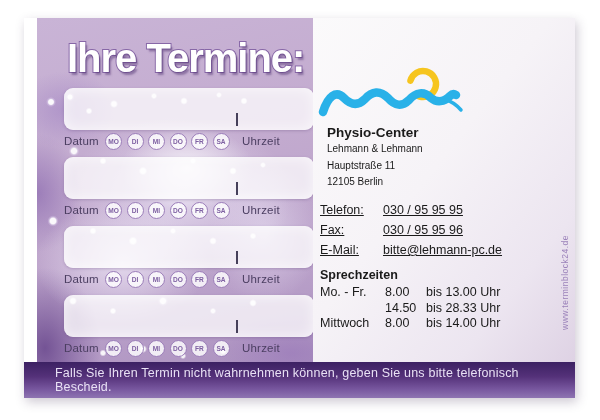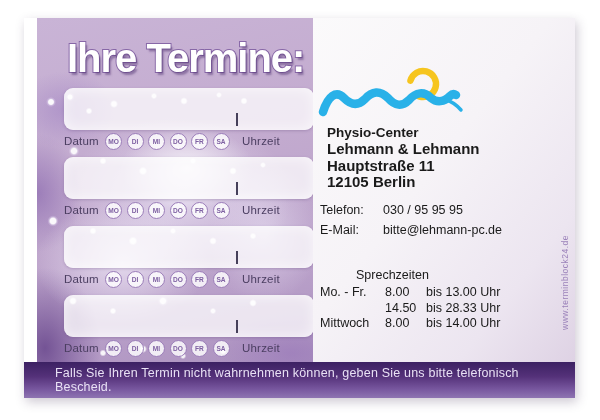--- a/index.html
+++ b/index.html
@@ -93,25 +93,25 @@
 
   
   .info-panel {
     position:absolute; left:289px; top:0; width:262px; height:344px;
     background:linear-gradient(128deg, #fbfafb 0%, #f6f3f7 45%, #ece5f0 78%, #ded2e4 100%);
     color:#1a1a1a;
   }
   .logo { position:absolute; left:5px; top:44px; }
   .name-block { position:absolute; left:14px; top:106px; }
   .practice-name { font-size:13.5px; font-weight:bold; line-height:17px; }
-  .addr-line { font-size:15px; line-height:16.5px;font-weight:bold; }
-  .contact-block { position:absolute; left:7px; top:182px; }
+  .addr-line { font-size:10px; line-height:16.5px; }
+  .contact-block { position:absolute; left:7px; top:182px;text-decoration:underline; }
   .contact-row { display:grid; grid-template-columns:63px auto; font-size:12.5px; line-height:20px; }
   .hours-block { position:absolute; left:7px; top:249px; }
-  .hours-heading { font-size:12.5px; font-weight:normal; line-height:16px; margin-bottom:2px;margin-left:36px; }
+  .hours-heading { font-size:12.5px; font-weight:bold; line-height:16px; margin-bottom:2px; }
   .hours-row { display:grid; grid-template-columns:65px 41px auto; font-size:12.5px; line-height:15.5px; }
   .watermark {
     position:absolute; right:5px; top:198px; height:132px;
     writing-mode:vertical-rl; transform:rotate(180deg);
     font-size:8.5px; color:#9b82ba; letter-spacing:.5px; text-align:center;
   }
 
   
   .bottom-bar {
     position:absolute; left:0; top:344px; width:551px; height:36px;
@@ -217,20 +217,24 @@
       <div class="addr-line">Hauptstraße 11</div>
       <div class="addr-line">12105 Berlin</div>
     </div>
 
     <div class="contact-block">
       <div class="contact-row">
         <span>Telefon:</span>
         <span>030 / 95 95 95</span>
       </div>
       <div class="contact-row">
+        <span>Fax:</span>
+        <span>030 / 95 95 96</span>
+      </div>
+      <div class="contact-row">
         <span>E-Mail:</span>
         <span>bitte@lehmann-pc.de</span>
       </div>
     </div>
 
     <div class="hours-block">
       <div class="hours-heading">Sprechzeiten</div>
       <div class="hours-row">
         <span>Mo. - Fr.</span>
         <span>8.00</span>

